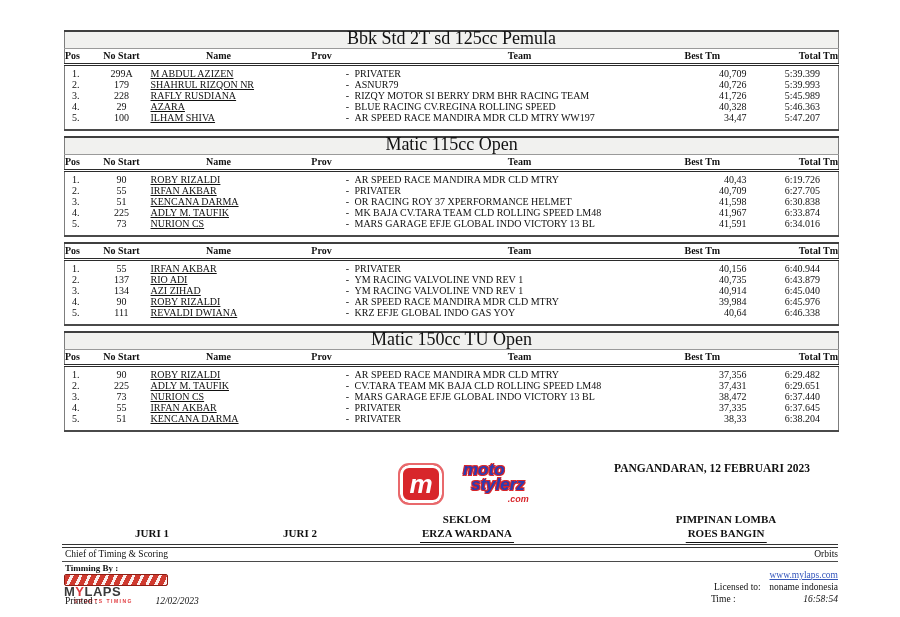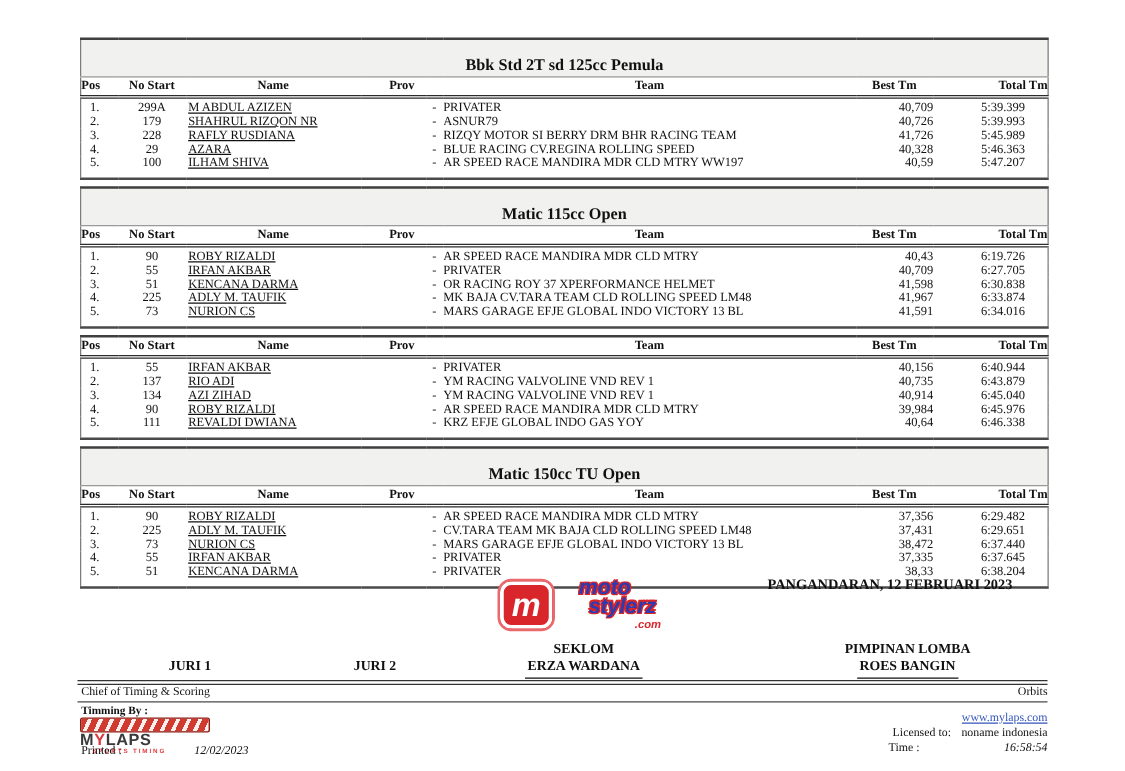--- a/index.html
+++ b/index.html
@@ -4,34 +4,34 @@
 <style>
   * { margin:0; padding:0; box-sizing:border-box; }
   html,body { width:900px; height:617px; background:#fff; }
   body { position:relative; font-family:"Liberation Serif", serif; color:#111; overflow:hidden; }
 
   .tables { position:absolute; left:64px; top:30px; width:774px; }
 
   table.race { width:100%; border-collapse:collapse; table-layout:fixed;
     border:1px solid #7d7d7d; border-top:2px solid #3f3f3f; border-bottom:2px solid #4a4a4a;
     margin-bottom:5px; }
-  th.race-title { background:#f1f1ef; text-align:center; font-weight:bold; font-size:13px;
-    line-height:13px; padding:13px 0 3px; border-bottom:1px solid #9a9a9a; }
+  th.race-title { background:#f1f1ef; text-align:center; font-weight:normal; font-size:18px;
+    line-height:13px; padding:0 0 3px; border-bottom:1px solid #9a9a9a; }
   tr.head-row th { font-size:10px; font-weight:bold; line-height:12px; padding:1px 0;
     border-bottom:3px double #2b2b2b; white-space:nowrap; }
   td { font-size:10px; line-height:11px; white-space:nowrap; overflow:hidden; }
   tbody tr:first-child td { padding-top:2px; }
   tbody tr:last-child td { padding-bottom:6px; }
 
   th.h-pos   { text-align:left; padding-left:6px; }
   th.h-no    { text-align:center; }
   th.h-name  { text-align:center; padding-right:40px; }
   th.h-prov  { text-align:center; }
   th.h-team  { text-align:center; padding-left:140px; }
-  th.h-best  { text-align:center; }
+  th.h-best  { text-align:left; }
   th.h-total { text-align:right; padding-right:18px; }
 
   td.c-pos   { text-align:left; padding-left:7px; }
   td.c-no    { text-align:center; }
   td.c-name  { text-align:left; padding-left:2px;text-decoration:underline; }
   td.c-prov  { text-align:center; }
   td.c-dash  { text-align:center; }
   td.c-team  { text-align:left; }
   td.c-best  { text-align:right; }
   td.c-total { text-align:right; padding-right:18px; }
@@ -156,21 +156,21 @@
           <td class="c-best">40,328</td>
           <td class="c-total">5:46.363</td>
         </tr>
         <tr>
           <td class="c-pos">5.</td>
           <td class="c-no">100</td>
           <td class="c-name">ILHAM SHIVA</td>
           <td class="c-prov"></td>
           <td class="c-dash">-</td>
           <td class="c-team">AR SPEED RACE MANDIRA MDR CLD MTRY WW197</td>
-          <td class="c-best">40,59</td>
+          <td class="c-best">34,47</td>
           <td class="c-total">5:47.207</td>
         </tr>
       </tbody>
   </table>
 
   <table class="race">
     <colgroup>
       <col style="width:30px">
         <col style="width:54px">
         <col style="width:140px">

